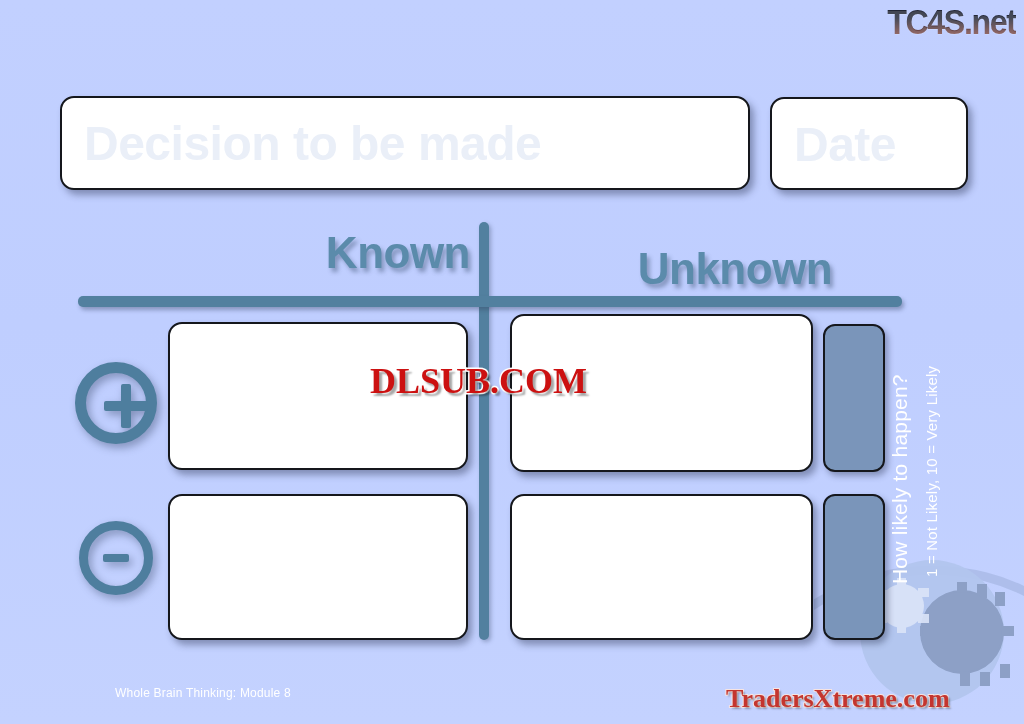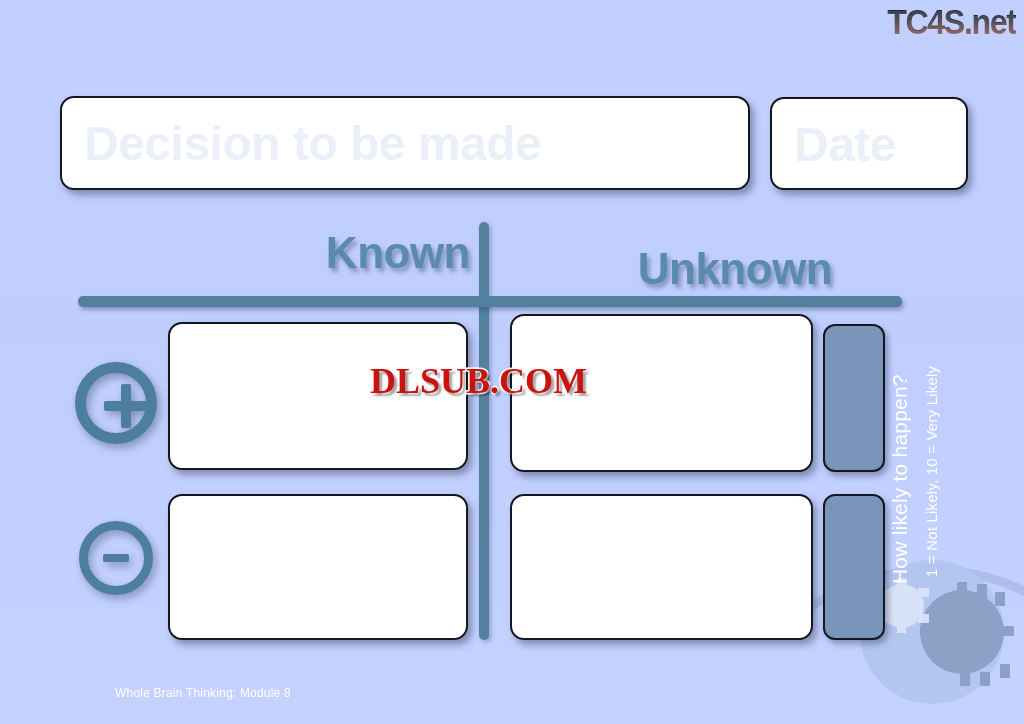--- a/index.html
+++ b/index.html
@@ -313,14 +313,15 @@
   <div class="rbox" id="rate-plus"></div>
   <div class="rbox" id="rate-minus"></div>
 
   <div class="vlabel" id="vlabel-main">How likely to happen?</div>
   <div class="vlabel" id="vlabel-sub">1 = Not Likely, 10 = Very Likely</div>
 
   <div class="wm-dlsub">DLSUB.COM</div>
 
   <div class="footer-note">Whole Brain Thinking: Module 8</div>
 
+  <div class="wm-traders">TradersXtreme.com</div>
 
 </div>
 
 </body></html>

